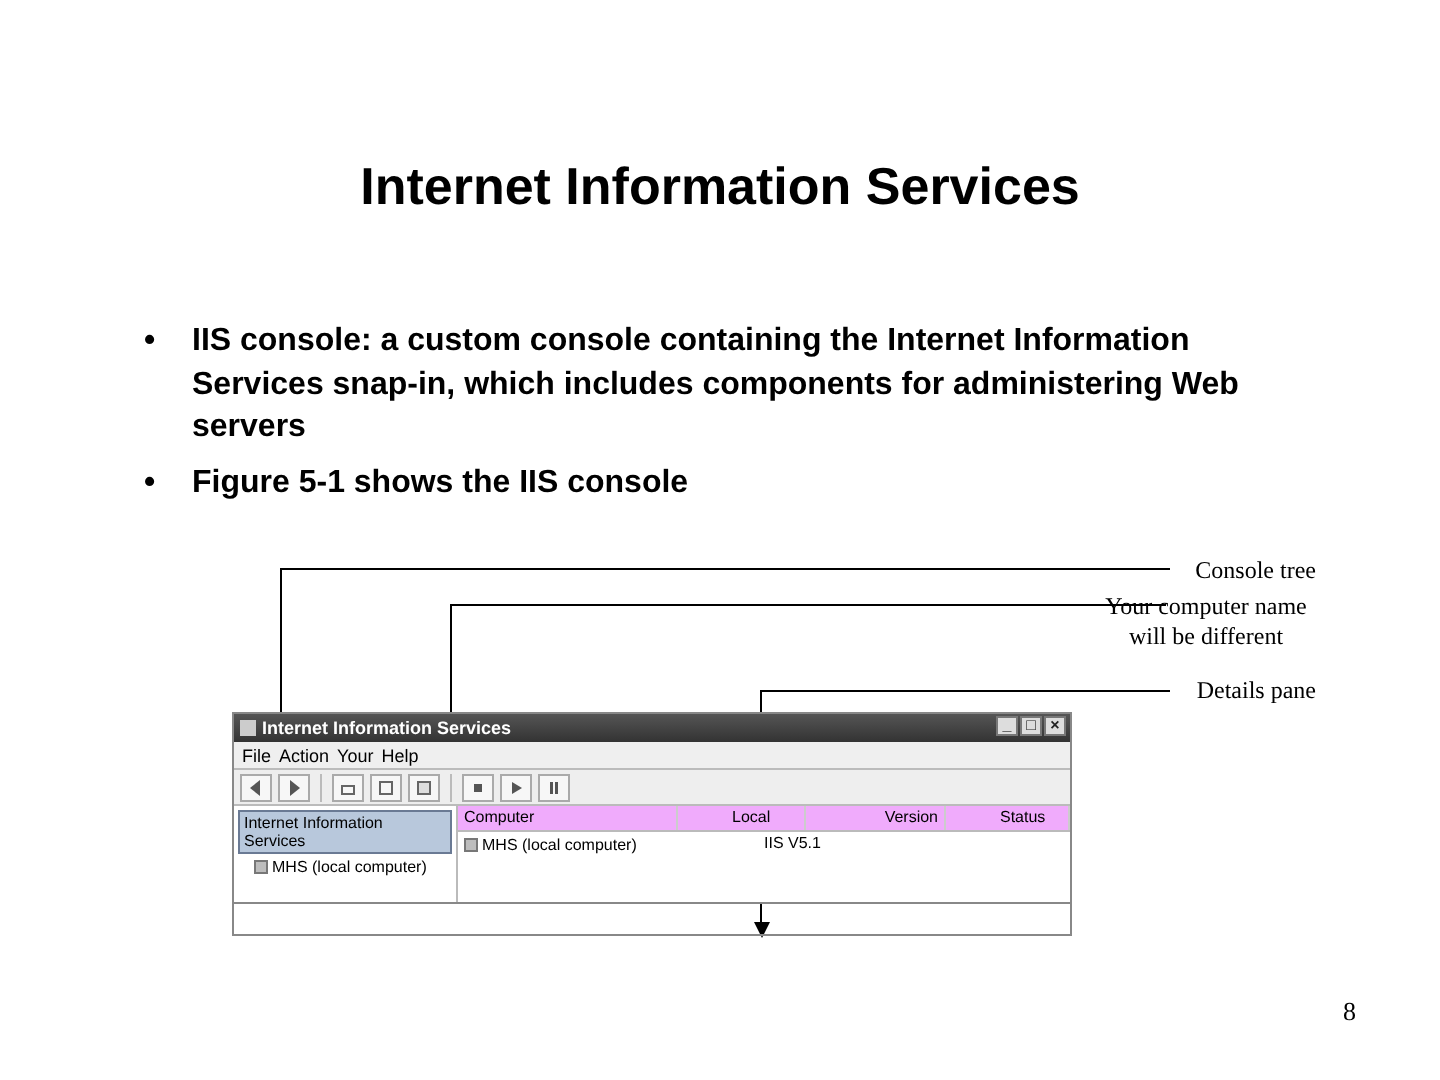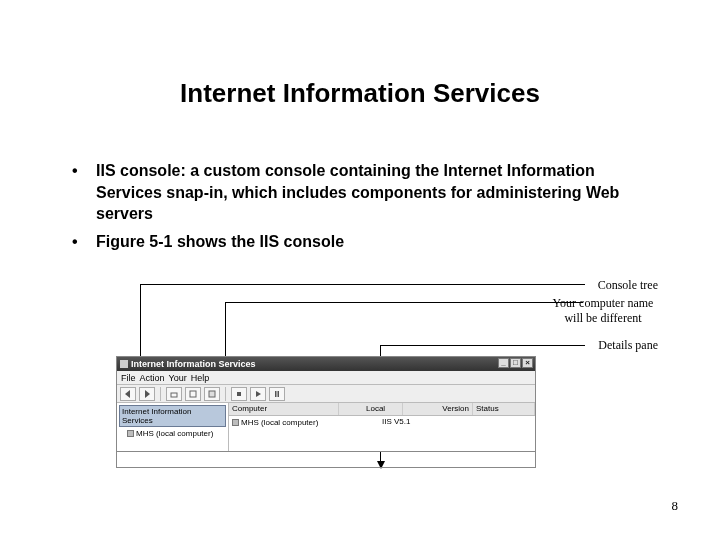--- a/index.html
+++ b/index.html
@@ -35,26 +35,26 @@
   .console .toolbar { height: 18px; display: flex; align-items: center; gap: 3px; padding: 0 3px; background: #eee; border-bottom: 1px solid #bbb; }
   .tbtn { width: 16px; height: 14px; border: 1px solid #aaa; background: #f7f7f7; display: flex; align-items: center; justify-content: center; }
   .tbtn svg { display: block; }
   .tsep { width: 1px; height: 14px; background: #bbb; margin: 0 2px; }
   .console .body { display: flex; height: 48px; background: #fff; }
   .treepane { width: 112px; border-right: 1px solid #bbb; background: #fff; font-size: 8px; padding: 2px; }
   .treepane .root { display: inline-block; background: #b8c8dc; padding: 1px 2px; border: 1px solid #6a7a94; }
   .treepane .child { margin-left: 8px; margin-top: 2px; display: flex; align-items: center; gap: 2px; }
   .treepane .child .ico { width: 7px; height: 7px; background: #bdbdbd; border: 1px solid #777; }
   .detailpane { flex: 1; background: #fff; }
-  .gridhead { display: flex; height: 13px; border-bottom: 1px solid #bbb; background: #e5e5e5; font-size: 8px; }
+  .gridhead { display: flex; height: 13px; border-bottom: 1px solid #bbb; background: #f0abfc; font-size: 8px; }
   .gh { border-right: 1px solid #ccc; padding: 1px 3px; white-space: nowrap; overflow: hidden; }
   .gh.c1 { flex: 0 0 110px; }
   .gh.c2 { flex: 0 0 40px; margin-left: 24px; }
   .gh.c3 { flex: 0 0 70px; text-align: right; }
-  .gh.c4 { flex: 1; }
+  .gh.c4 { flex: 1; margin-left: 24px; }
   .gridrow { display: flex; height: 12px; font-size: 8px; }
   .gc { padding: 1px 3px; white-space: nowrap; overflow: hidden; }
   .gc.c1 { flex: 0 0 110px; display: flex; align-items: center; gap: 2px; }
   .gc.c1 .ico { width: 7px; height: 7px; background: #bdbdbd; border: 1px solid #777; }
   .gc.c2 { flex: 0 0 40px; margin-top: 37px; }
   .gc.c3 { flex: 0 0 70px; }
   .gc.c4 { flex: 1; }
   .belowbox { position: absolute; top: 84px; left: 56px; width: 420px; height: 112px; border: 1px solid #888; background: transparent; }
   .footer-center { position: absolute; left: 0; width: 100%; text-align: center; bottom: 26px; font-family: "Times New Roman", serif; font-size: 13px; }
   .footer-right { position: absolute; right: 42px; bottom: 26px; font-family: "Times New Roman", serif; font-size: 13px; }

